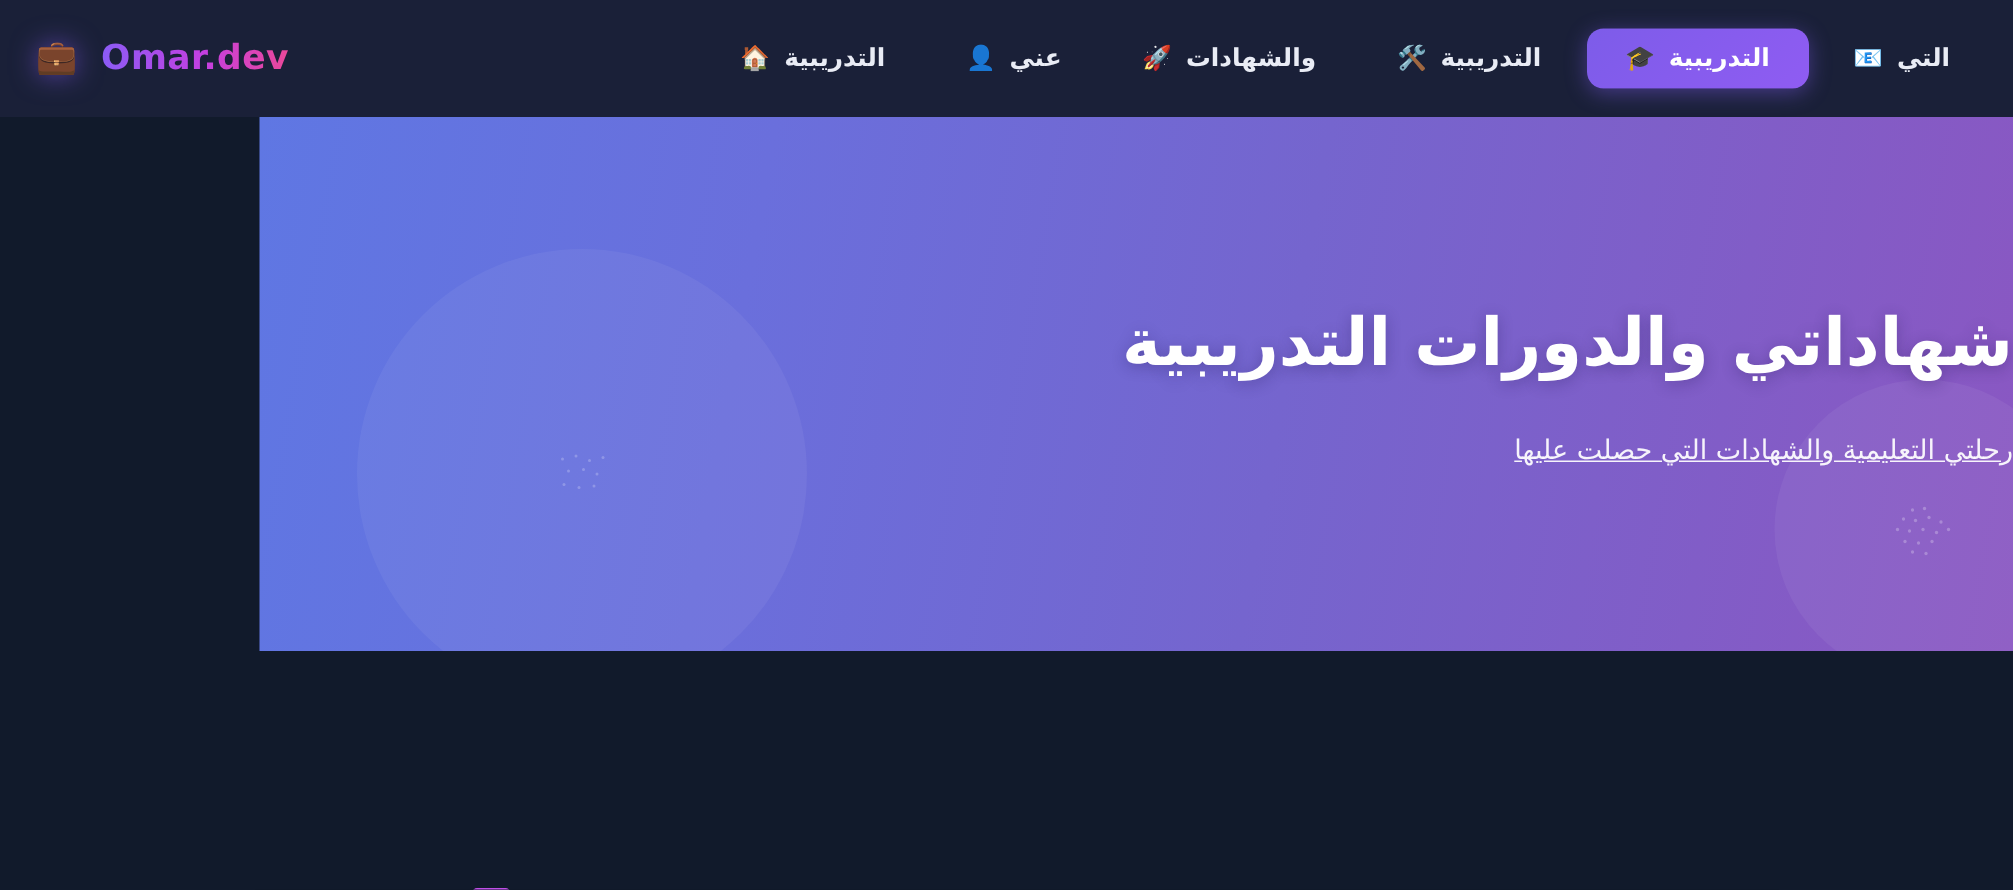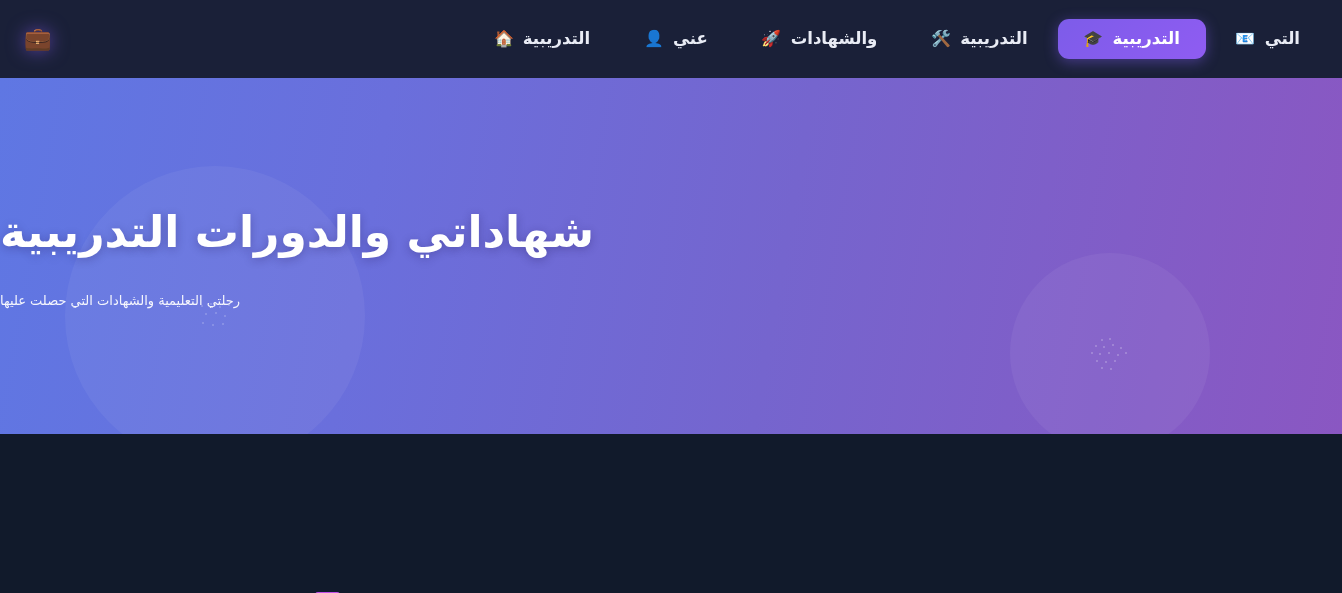--- a/index.html
+++ b/index.html
@@ -78,27 +78,27 @@
   }
   .brand-icon {
     font-size: 22px;
     line-height: 1;
     filter: drop-shadow(0 0 9px rgba(139,92,246,0.55));
   }
 
   
   .hero {
     position: relative;
-    width: 1342px;
+    width: 1169px;
     height: 356px;
     background: linear-gradient(100deg, #5f77e3 0%, #6a6fdc 28%, #7565ce 58%, #8a57c2 100%);
     overflow: hidden;
     display: flex;
     flex-direction: column;
-    align-items: flex-end;
+    align-items: flex-start;
     justify-content: center;
   }
   .blob {
     position: absolute;
     border-radius: 50%;
     background: rgba(255,255,255,0.055);
     pointer-events: none;
   }
   .blob-a { width: 300px; height: 300px; left: 65px;  top: 88px; }
   .blob-b { width: 200px; height: 200px; left: 1010px; top: 175px; }
@@ -115,25 +115,26 @@
     text-align: center;
     text-shadow: 0 2px 10px rgba(30,20,80,0.30);
     direction: rtl;
     line-height: 1.25;
     z-index: 2;
   }
   .hero-sub {
     position: relative;
     margin-top: 34px;
     color: rgba(255,255,255,0.93);
-    font-size: 13px;
+    font-size: 18px;
     font-weight: 400;
     text-align: center;
     direction: rtl;
     z-index: 2;
+    text-decoration: underline;
   }
 
   
   .section {
     position: relative;
     width: 1342px;
     height: 159px;
     background: #111a2b;
     display: flex;
     align-items: flex-end;
@@ -180,20 +181,21 @@
     letter-spacing: -0.5px;
   }
 </style>
 </head>
 <body>
 
 <nav class="navbar">
 
   <div class="brand-group">
     <span class="brand-icon">💼</span>
+    <span class="brand-name">Omar.dev</span>
   </div>
 
   <div class="nav-links">
     <div class="nav-item">
       <span class="nav-ico">🏠</span>
       <span>التدريبية</span>
     </div>
     <div class="nav-item">
       <span class="nav-ico">👤</span>
       <span>عني</span>

